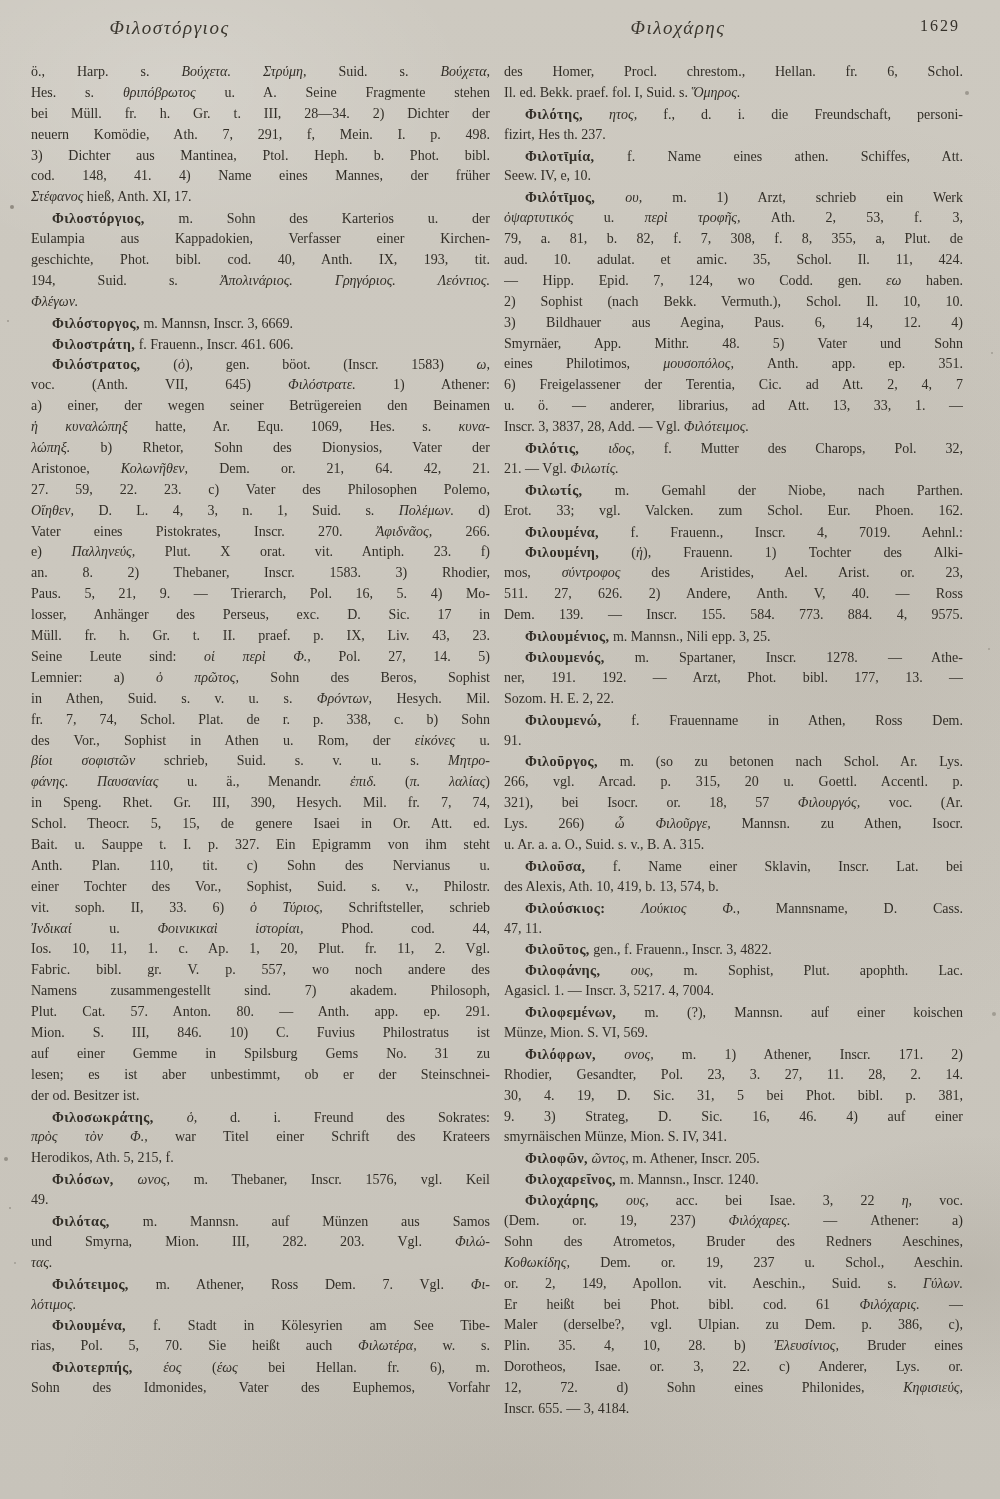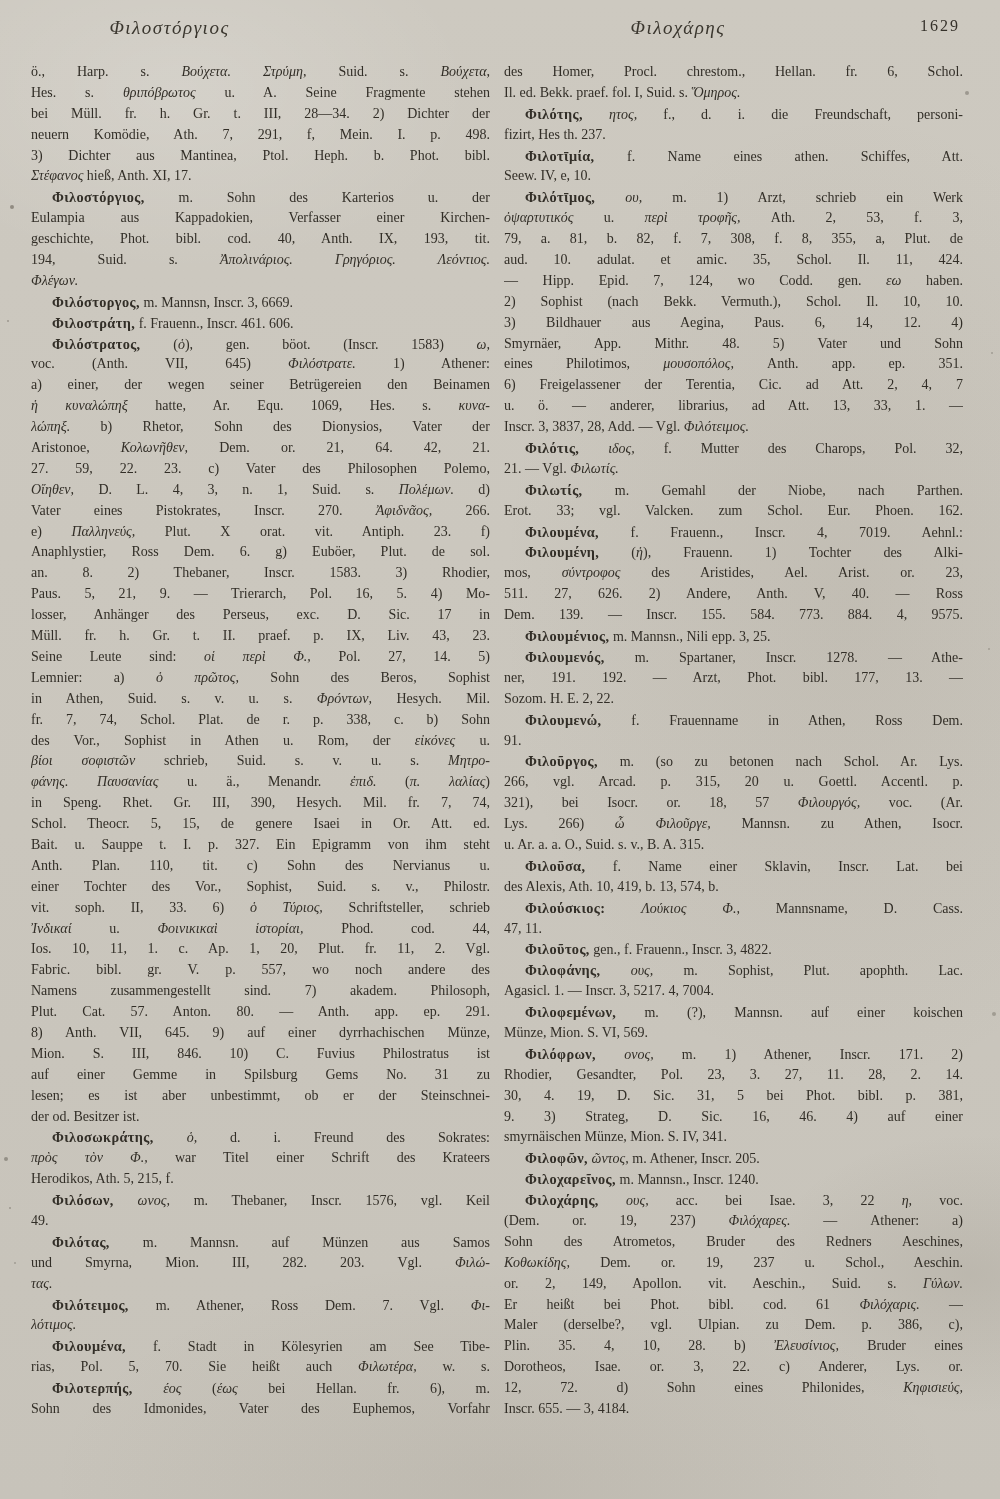--- a/index.html
+++ b/index.html
@@ -62,39 +62,39 @@
 <div class="page">
   <div class="running-head rh-left">Φιλοστόργιος</div>
   <div class="running-head rh-right">Φιλοχάρης</div>
   <div class="page-number">1629</div>
   <div class="col col-left">
       <div class="line"><span class="seg-t">ö., Harp. s. </span><span class="seg-i">Βούχετα. Στρύμη</span><span class="seg-t">, Suid. s. </span><span class="seg-i">Βούχετα</span><span class="seg-t">,</span></div>
       <div class="line"><span class="seg-t">Hes. s. </span><span class="seg-i">θριπόβρωτος</span><span class="seg-t"> u. A. Seine Fragmente stehen</span></div>
       <div class="line"><span class="seg-t">bei Müll. fr. h. Gr. t. III, 28—34. 2) Dichter der</span></div>
       <div class="line"><span class="seg-t">neuern Komödie, Ath. 7, 291, f, Mein. I. p. 498.</span></div>
       <div class="line"><span class="seg-t">3) Dichter aus Mantinea, Ptol. Heph. b. Phot. bibl.</span></div>
+      <div class="line"><span class="seg-t">cod. 148, 41. 4) Name eines Mannes, der früher</span></div>
       <div class="line short"><span class="seg-i">Στέφανος</span><span class="seg-t"> hieß, Anth. XI, 17.</span></div>
       <div class="line indent"><span class="seg-b">Φιλοστόργιος,</span><span class="seg-t"> m. Sohn des Karterios u. der</span></div>
       <div class="line"><span class="seg-t">Eulampia aus Kappadokien, Verfasser einer Kirchen-</span></div>
       <div class="line"><span class="seg-t">geschichte, Phot. bibl. cod. 40, Anth. IX, 193, tit.</span></div>
       <div class="line"><span class="seg-t">194, Suid. s. </span><span class="seg-i">Ἀπολινάριος. Γρηγόριος. Λεόντιος.</span></div>
       <div class="line short"><span class="seg-i">Φλέγων.</span></div>
       <div class="line indent short"><span class="seg-b">Φιλόστοργος,</span><span class="seg-t"> m. Mannsn, Inscr. 3, 6669.</span></div>
       <div class="line indent short"><span class="seg-b">Φιλοστράτη,</span><span class="seg-t"> f. Frauenn., Inscr. 461. 606.</span></div>
       <div class="line indent"><span class="seg-b">Φιλόστρατος,</span><span class="seg-t"> (</span><span class="seg-i">ὁ</span><span class="seg-t">), gen. böot. (Inscr. 1583) </span><span class="seg-i">ω,</span></div>
       <div class="line"><span class="seg-t">voc. (Anth. VII, 645) </span><span class="seg-i">Φιλόστρατε.</span><span class="seg-t"> 1) Athener:</span></div>
       <div class="line"><span class="seg-t">a) einer, der wegen seiner Betrügereien den Beinamen</span></div>
       <div class="line"><span class="seg-i">ἡ κυναλώπηξ</span><span class="seg-t"> hatte, Ar. Equ. 1069, Hes. s. </span><span class="seg-i">κυνα-</span></div>
       <div class="line"><span class="seg-i">λώπηξ.</span><span class="seg-t"> b) Rhetor, Sohn des Dionysios, Vater der</span></div>
       <div class="line"><span class="seg-t">Aristonoe, </span><span class="seg-i">Κολωνῆθεν,</span><span class="seg-t"> Dem. or. 21, 64. 42, 21.</span></div>
       <div class="line"><span class="seg-t">27. 59, 22. 23. c) Vater des Philosophen Polemo,</span></div>
       <div class="line"><span class="seg-i">Οἴηθεν,</span><span class="seg-t"> D. L. 4, 3, n. 1, Suid. s. </span><span class="seg-i">Πολέμων.</span><span class="seg-t"> d)</span></div>
       <div class="line"><span class="seg-t">Vater eines Pistokrates, Inscr. 270. </span><span class="seg-i">Ἀφιδνᾶος,</span><span class="seg-t"> 266.</span></div>
       <div class="line"><span class="seg-t">e) </span><span class="seg-i">Παλληνεύς,</span><span class="seg-t"> Plut. X orat. vit. Antiph. 23. f)</span></div>
-      <div class="line"><span class="seg-t">Anaphlystier, Ross Dem. 6. g) Euböer, Plut. de sol.</span></div>
       <div class="line"><span class="seg-t">an. 8. 2) Thebaner, Inscr. 1583. 3) Rhodier,</span></div>
       <div class="line"><span class="seg-t">Paus. 5, 21, 9. — Trierarch, Pol. 16, 5. 4) Mo-</span></div>
       <div class="line"><span class="seg-t">losser, Anhänger des Perseus, exc. D. Sic. 17 in</span></div>
       <div class="line"><span class="seg-t">Müll. fr. h. Gr. t. II. praef. p. IX, Liv. 43, 23.</span></div>
       <div class="line"><span class="seg-t">Seine Leute sind: </span><span class="seg-i">οἱ περὶ Φ.,</span><span class="seg-t"> Pol. 27, 14. 5)</span></div>
       <div class="line"><span class="seg-t">Lemnier: a) </span><span class="seg-i">ὁ πρῶτος,</span><span class="seg-t"> Sohn des Beros, Sophist</span></div>
       <div class="line"><span class="seg-t">in Athen, Suid. s. v. u. s. </span><span class="seg-i">Φρόντων,</span><span class="seg-t"> Hesych. Mil.</span></div>
       <div class="line"><span class="seg-t">fr. 7, 74, Schol. Plat. de r. p. 338, c. b) Sohn</span></div>
       <div class="line"><span class="seg-t">des Vor., Sophist in Athen u. Rom, der </span><span class="seg-i">εἰκόνες</span><span class="seg-t"> u.</span></div>
       <div class="line"><span class="seg-i">βίοι σοφιστῶν</span><span class="seg-t"> schrieb, Suid. s. v. u. s. </span><span class="seg-i">Μητρο-</span></div>
@@ -103,21 +103,20 @@
       <div class="line"><span class="seg-t">Schol. Theocr. 5, 15, de genere Isaei in Or. Att. ed.</span></div>
       <div class="line"><span class="seg-t">Bait. u. Sauppe t. I. p. 327. Ein Epigramm von ihm steht</span></div>
       <div class="line"><span class="seg-t">Anth. Plan. 110, tit. c) Sohn des Nervianus u.</span></div>
       <div class="line"><span class="seg-t">einer Tochter des Vor., Sophist, Suid. s. v., Philostr.</span></div>
       <div class="line"><span class="seg-t">vit. soph. II, 33. 6) </span><span class="seg-i">ὁ Τύριος,</span><span class="seg-t"> Schriftsteller, schrieb</span></div>
       <div class="line"><span class="seg-i">Ἰνδικαί</span><span class="seg-t"> u. </span><span class="seg-i">Φοινικικαὶ ἱστορίαι,</span><span class="seg-t"> Phod. cod. 44,</span></div>
       <div class="line"><span class="seg-t">Ios. 10, 11, 1. c. Ap. 1, 20, Plut. fr. 11, 2. Vgl.</span></div>
       <div class="line"><span class="seg-t">Fabric. bibl. gr. V. p. 557, wo noch andere des</span></div>
       <div class="line"><span class="seg-t">Namens zusammengestellt sind. 7) akadem. Philosoph,</span></div>
       <div class="line"><span class="seg-t">Plut. Cat. 57. Anton. 80. — Anth. app. ep. 291.</span></div>
-      <div class="line"><span class="seg-t">8) Anth. VII, 645. 9) auf einer dyrrhachischen Münze,</span></div>
       <div class="line"><span class="seg-t">Mion. S. III, 846. 10) C. Fuvius Philostratus ist</span></div>
       <div class="line"><span class="seg-t">auf einer Gemme in Spilsburg Gems No. 31 zu</span></div>
       <div class="line"><span class="seg-t">lesen; es ist aber unbestimmt, ob er der Steinschnei-</span></div>
       <div class="line short"><span class="seg-t">der od. Besitzer ist.</span></div>
       <div class="line indent"><span class="seg-b">Φιλοσωκράτης,</span><span class="seg-t"> </span><span class="seg-i">ὁ,</span><span class="seg-t"> d. i. Freund des Sokrates:</span></div>
       <div class="line"><span class="seg-i">πρὸς τὸν Φ.,</span><span class="seg-t"> war Titel einer Schrift des Krateers</span></div>
       <div class="line short"><span class="seg-t">Herodikos, Ath. 5, 215, f.</span></div>
       <div class="line indent"><span class="seg-b">Φιλόσων,</span><span class="seg-t"> </span><span class="seg-i">ωνος,</span><span class="seg-t"> m. Thebaner, Inscr. 1576, vgl. Keil</span></div>
       <div class="line short"><span class="seg-t">49.</span></div>
       <div class="line indent"><span class="seg-b">Φιλότας,</span><span class="seg-t"> m. Mannsn. auf Münzen aus Samos</span></div>

